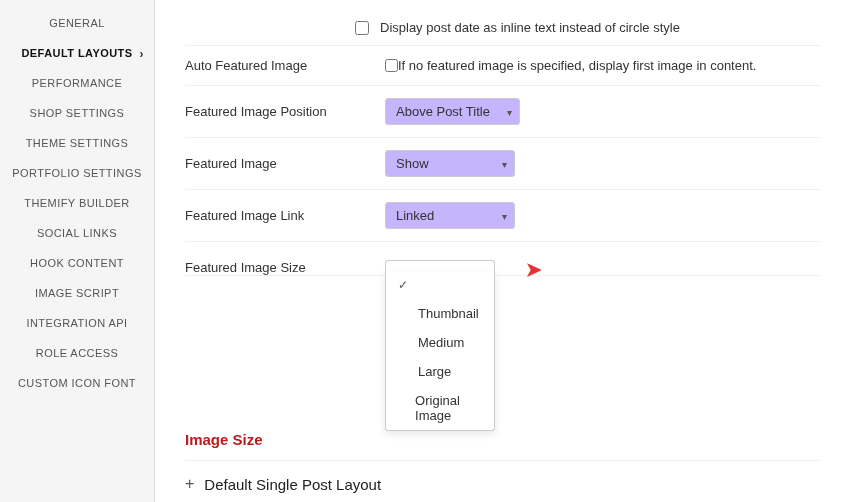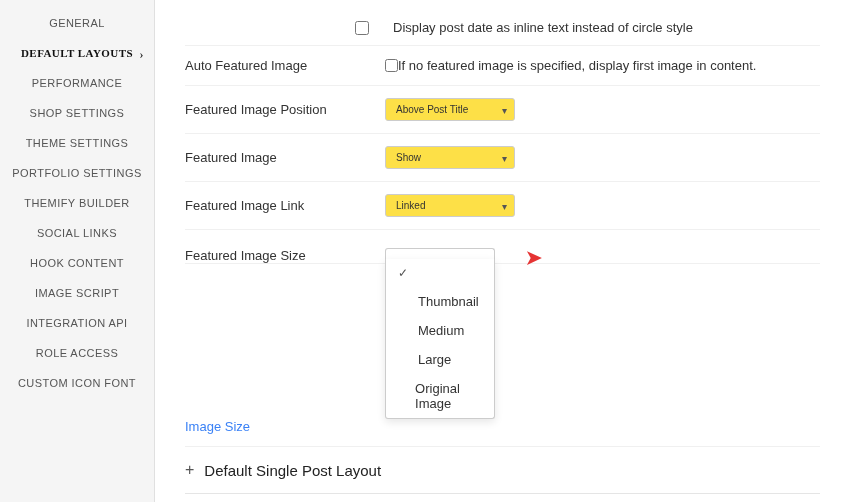--- a/index.html
+++ b/index.html
@@ -28,21 +28,20 @@
       text-align: center;
       font-size: 11px;
       letter-spacing: 0.04em;
       color: #555;
       cursor: pointer;
       position: relative;
     }
     .sidebar-item.active {
       font-weight: 700;
       color: #111;
-      font-family: Liberation Serif, serif;
     }
     .sidebar-item .arrow {
       position: absolute;
       right: 10px;
       font-size: 12px;
       color: #333;
     }
 
     
     .main {
@@ -73,39 +72,39 @@
     }
 
     
     .checkbox-row {
       padding: 10px 0;
       border-bottom: 1px solid #f0f0f0;
     }
     .checkbox-label {
       display: flex;
       align-items: center;
-      gap: 24px;
+      gap: 11px;
       font-size: 13px;
       color: #333;
       padding-left: 170px;
     }
     .checkbox-label input[type="checkbox"] {
       width: 14px;
       height: 14px;
       flex-shrink: 0;
     }
 
     
     .dropdown {
       appearance: none;
-      background: #fde047;
+      background: #c4b5fd;
       border: 1px solid #ccc;
       border-radius: 3px;
       padding: 5px 28px 5px 10px;
-      font-size: 10px;
+      font-size: 13px;
       color: #333;
       cursor: pointer;
       position: relative;
       min-width: 130px;
     }
     .dropdown-wrapper {
       position: relative;
       display: inline-block;
     }
     .dropdown-wrapper .chevron {
@@ -162,22 +161,23 @@
     }
 
     
     .image-size-row {
       display: flex;
       align-items: center;
       padding: 8px 0 8px 0;
     }
     .image-size-label {
       width: 200px;
-      font-size: 13px;
-      color: #3b82f6;
+      font-size: 15px;
+      color: #b91c1c;
+      font-weight: bold;
     }
 
     
     .section-row {
       display: flex;
       align-items: center;
       padding: 14px 0;
       border-bottom: 1px solid #e5e5e5;
       gap: 10px;
       cursor: pointer;

